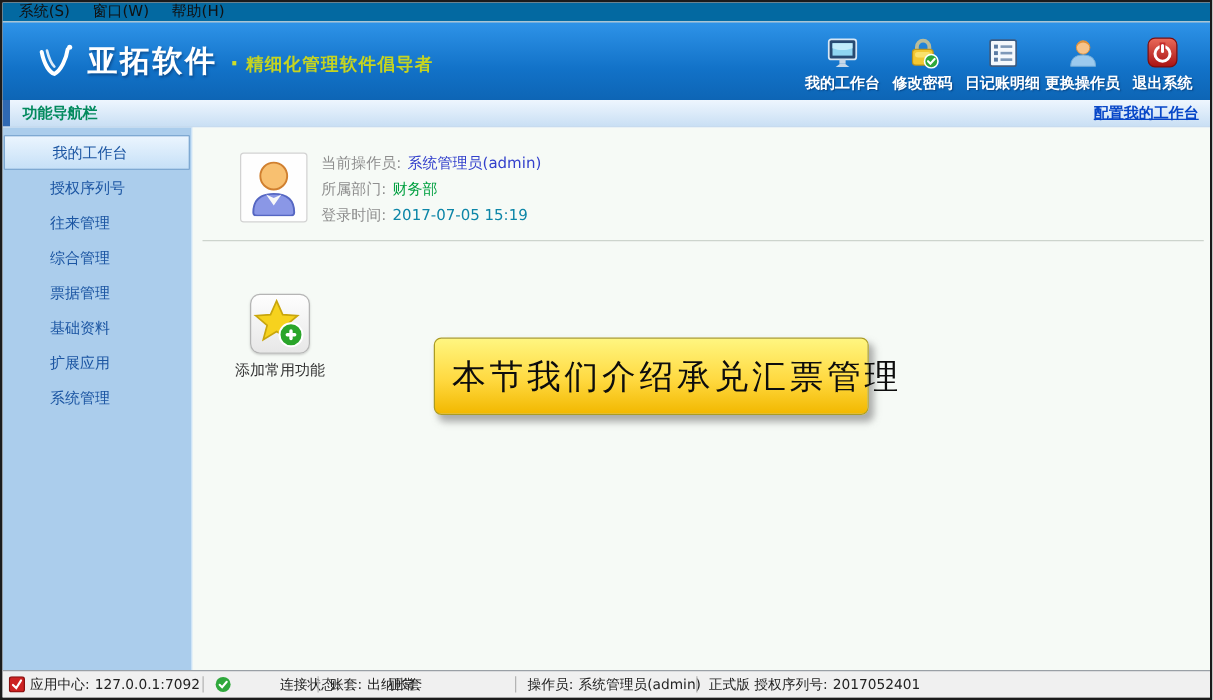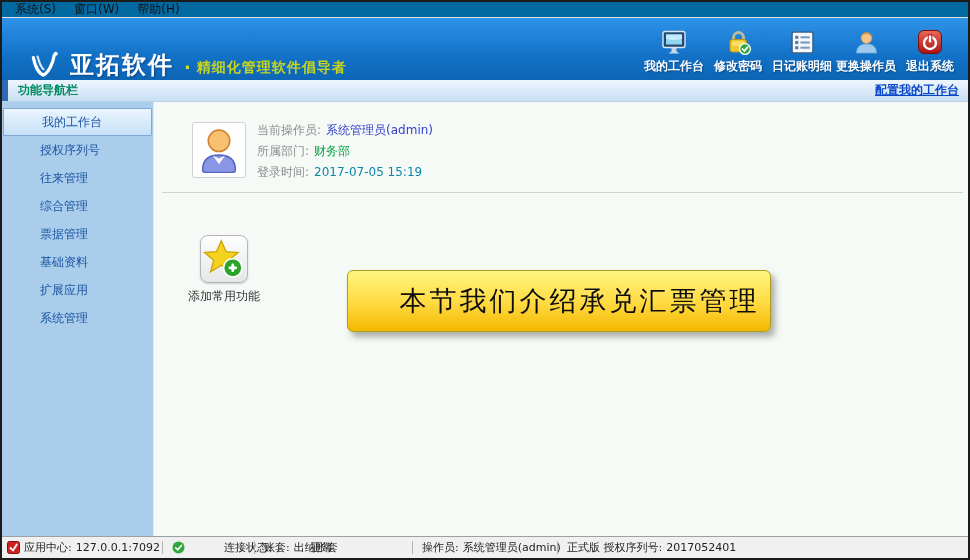--- a/index.html
+++ b/index.html
@@ -6,21 +6,21 @@
   html,body { width:970px; height:560px; font-family:"DejaVu Sans","Liberation Sans",sans-serif; background:#fff; }
   .window {
     width:970px; height:560px; border:2px solid #1b1b1b; background:#fff;
     display:flex; flex-direction:column; overflow:hidden;
   }
   
   .menubar { height:16px; background:#0369a1; border-bottom:1px solid #e2e2e2; display:flex; align-items:center; font-size:12px; color:#111; padding-left:4px; flex:0 0 auto; }
   .menu-item { padding:0 9px; line-height:15px; cursor:default; }
   
   .header { height:62px; flex:0 0 auto; background:linear-gradient(180deg,#2e93e8 0%,#1272c8 60%,#0d65b5 100%); position:relative; }
-  .brand { position:absolute; left:26px; top:16px; height:100%; display:flex; align-items:center;justify-content:space-between; }
+  .brand { position:absolute; left:26px; top:0; height:100%; display:flex; align-items:center;justify-content:space-between; }
   .brand-name { color:#fff; font-size:24px; font-weight:bold; letter-spacing:2px; margin-left:10px; text-shadow:1px 1px 2px rgba(0,40,90,.5); }
   .brand-dot { color:#cede2a; font-size:18px; font-weight:bold; margin:4px 6px 0 10px; }
   .brand-slogan { color:#c6d420; font-size:14px; font-weight:bold; margin-top:5px; letter-spacing:1px; }
   .toolbar { position:absolute; right:6px; bottom:2px; display:flex; }
   .tool-item { width:64px; display:flex; flex-direction:column; align-items:center; cursor:pointer; padding:2px 0 3px; }
   .tool-icon { height:27px; display:flex; align-items:flex-end; }
   .tool-label { color:#fff; font-size:12px; font-weight:bold; margin-top:3px; white-space:nowrap; text-shadow:1px 1px 1px rgba(0,40,90,.5); }
   
   .tabstrip { height:22px; flex:0 0 auto; background:#fbfbfb; border-bottom:1px solid #b8b8b8; position:relative; display:flex; align-items:flex-end; }
   .tab { width:150px; height:21px; margin-left:7px; background:#f4f4f4; border:1px solid #9b9b9b; border-bottom:none; border-radius:2px 2px 0 0; font-size:12px; color:#222; text-align:center; line-height:20px; cursor:default; }
@@ -43,21 +43,21 @@
   .p-label { color:#8e8e8e; margin-right:5px; }
   .p-value.v0 { color:#3340cc; }
   .p-value.v1 { color:#00a040; }
   .p-value.v2 { color:#0d86a8; }
   .main-divider { position:absolute; left:8px; right:5px; top:90px; border-top:1px solid #cdd4cd; }
   
   .quick { position:absolute; left:33px; top:133px; width:74px; text-align:center; }
   .quick-btn { width:48px; height:48px; margin:0 auto; border:1px solid #b5b5b5; border-radius:8px; background:linear-gradient(180deg,#fefefe,#e7e7e7); box-shadow:0 1px 2px rgba(0,0,0,.18); position:relative; cursor:pointer; }
   .quick-label { font-size:12px; color:#333; margin-top:5px; white-space:nowrap; }
   
-  .banner { position:absolute; left:193px; top:168px; width:424px; height:62px; border:1px solid #ab9c24; border-radius:6px; background:linear-gradient(180deg,#fff680 0%,#ffd940 55%,#f2b800 100%); box-shadow:4px 5px 6px rgba(110,110,110,.55); display:flex; align-items:center; justify-content:center;padding-left:41px; }
+  .banner { position:absolute; left:193px; top:168px; width:348px; height:62px; border:1px solid #ab9c24; border-radius:6px; background:linear-gradient(180deg,#fff680 0%,#ffd940 55%,#f2b800 100%); box-shadow:4px 5px 6px rgba(110,110,110,.55); display:flex; align-items:center; justify-content:center;padding-left:41px; }
   .banner-text { font-family:"DejaVu Serif","Liberation Serif",serif; font-size:27px; color:#0d0d0d; letter-spacing:3px; white-space:nowrap; }
   
   .statusbar { height:22px; flex:0 0 auto; background:#f0f0f0; border-top:1px solid #9aa0a6; display:flex; align-items:center; font-size:11px; color:#222; }
   .sb-item { height:100%; display:flex; align-items:center; position:relative; padding-left:10px; white-space:nowrap; }
   .sb-item:not(:first-child)::before { content:""; position:absolute; left:0; top:4px; bottom:4px; width:1px; background:#b4b4b4; }
   .sb-item.w1 { width:160px; padding-left:5px; }
   .sb-item.w2 { width:92px;gap:35px; }
   .sb-item.w3 { width:158px; }
   .sb-item.w4 { width:145px; }
   .sb-ico { margin-right:4px; flex:0 0 auto; }

